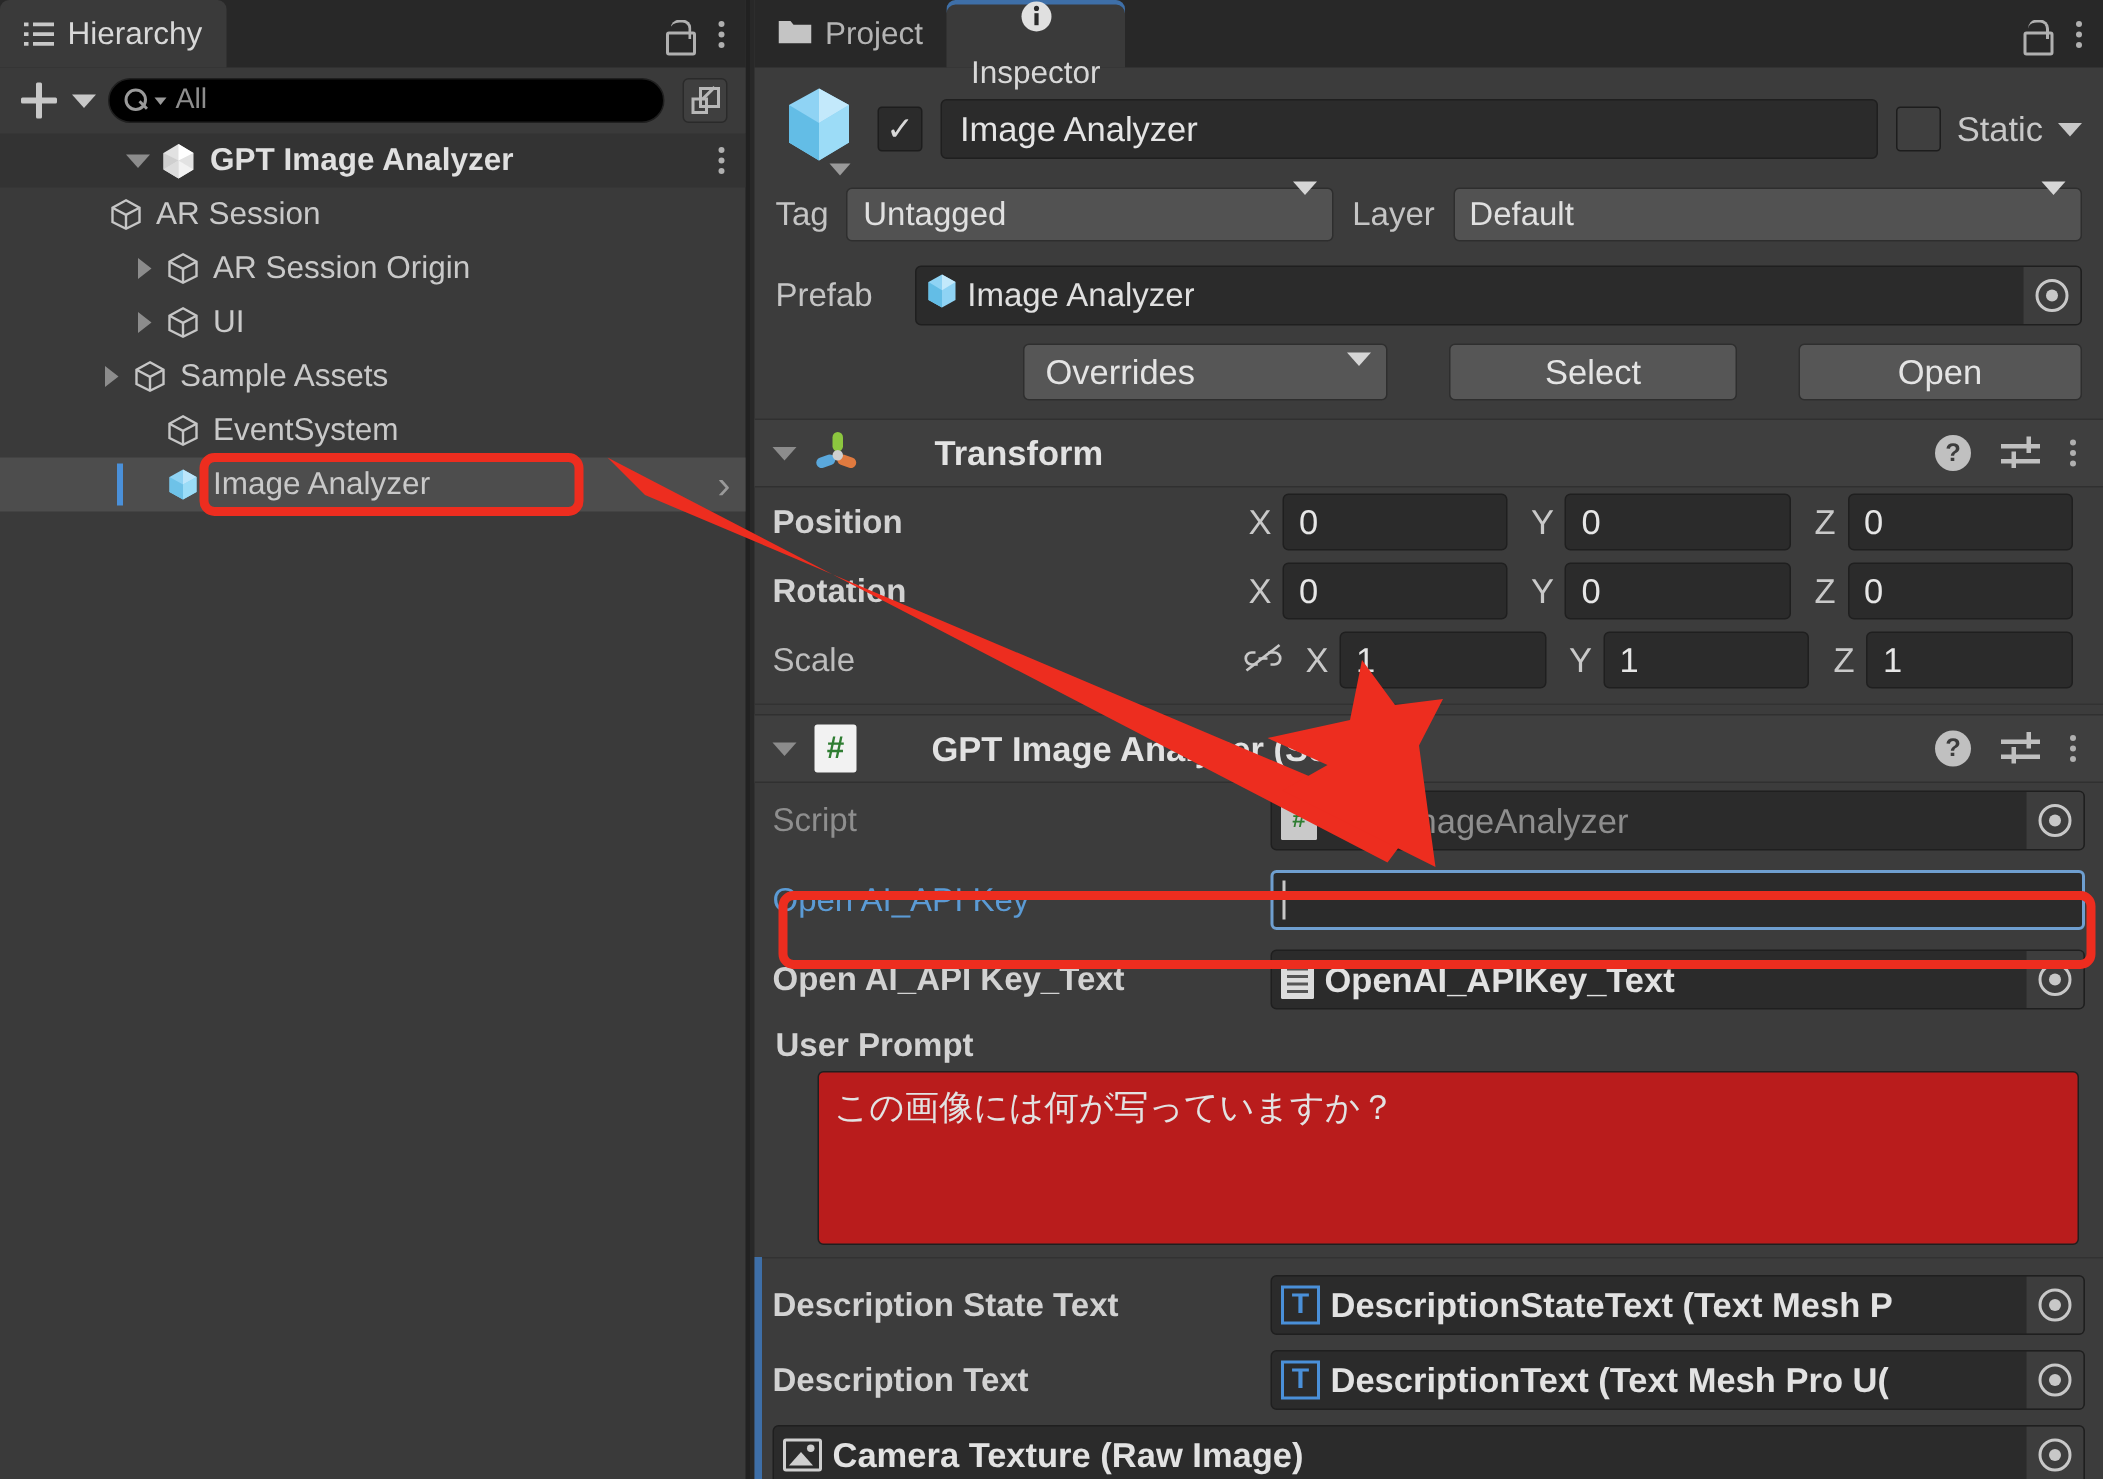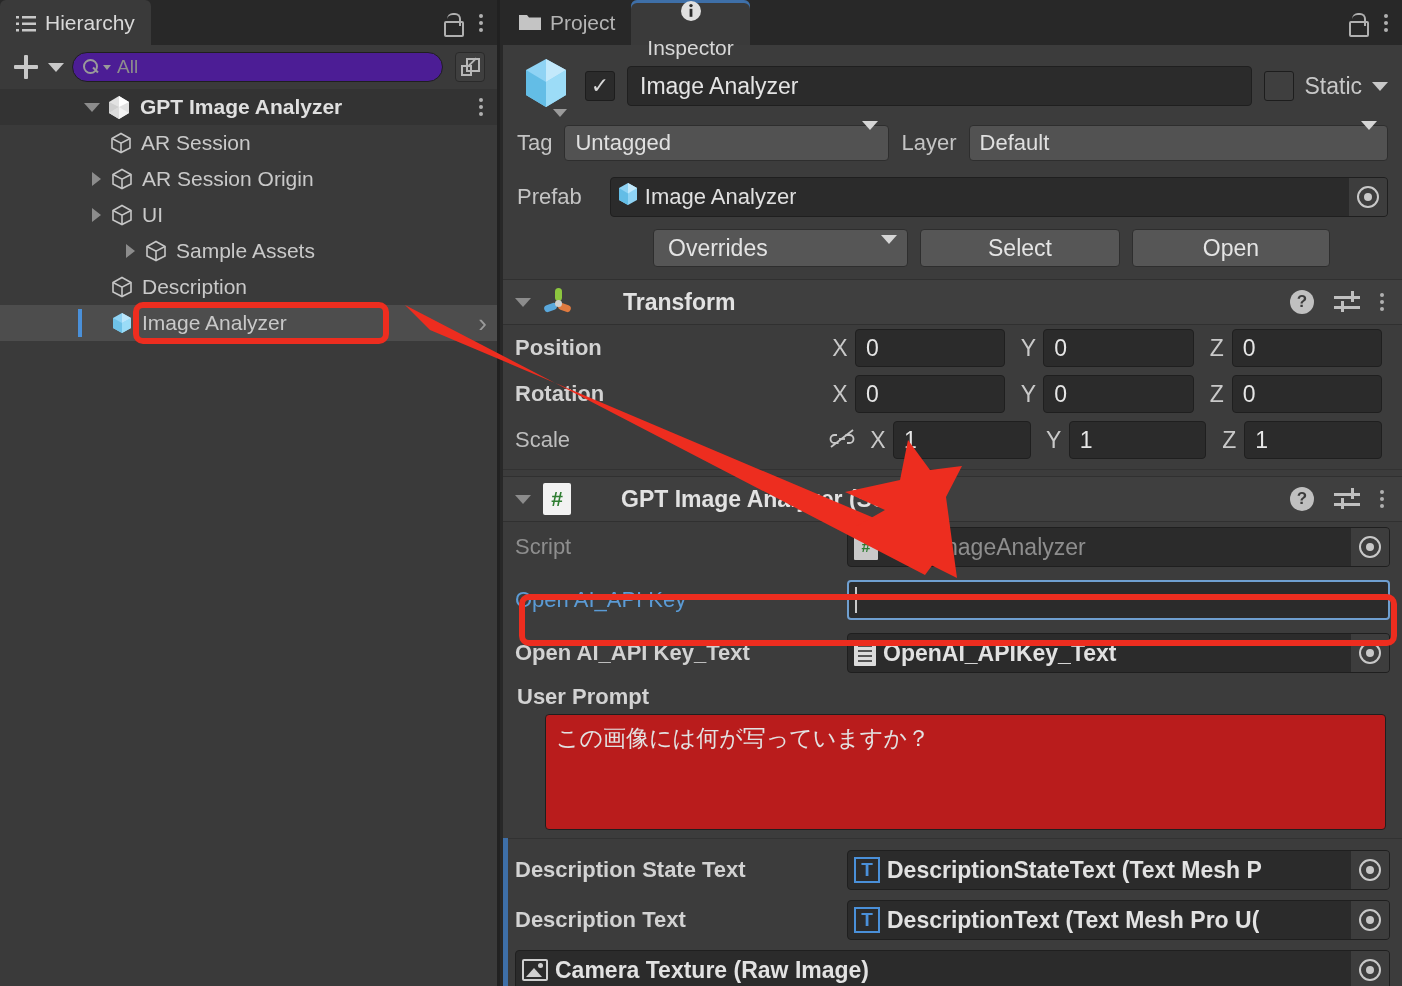--- a/index.html
+++ b/index.html
@@ -54,21 +54,21 @@
   .plus-glyph:before,.plus-glyph:after{
     content:""; position:absolute; background:#c8c8c8; border-radius:1px;
   }
   .plus-glyph:before{ left:2px; top:12px; width:24px; height:4px; }
   .plus-glyph:after{ left:12px; top:2px; width:4px; height:24px; }
   .caret-d{
     width:0;height:0;border-left:8px solid transparent;border-right:8px solid transparent;
     border-top:9px solid #c8c8c8;
   }
   .search-box{
-    flex:1; height:30px; background:#4c1d95; border:1px solid #1f1f1f;
+    flex:1; height:30px; background:#000000; border:1px solid #1f1f1f;
     border-radius:15px; display:flex; align-items:center; padding:0 10px; gap:6px;
   }
   .mag{ position:relative; width:16px; height:16px; flex:none; }
   .mag:before{
     content:""; position:absolute; left:0; top:0; width:11px; height:11px;
     border:2px solid #9a9a9a; border-radius:50%;
   }
   .mag:after{
     content:""; position:absolute; left:9px; top:10px; width:7px; height:2px;
     background:#9a9a9a; transform:rotate(45deg);
@@ -162,20 +162,21 @@
     display:flex; align-items:center; justify-content:center;
   }
   .radio-ic .outer{ width:22px;height:22px;border:2px solid #c8c8c8;border-radius:50%;display:flex;align-items:center;justify-content:center; }
   .radio-ic .inner{ width:8px;height:8px;background:#c8c8c8;border-radius:50%; }
 
   .prefab-btns{ display:flex; gap:12px; padding:8px 14px 12px 150px; }
   .pbtn{
     height:38px; background:#565656; border:1px solid #2e2e2e; border-radius:4px;
     display:flex; align-items:center; justify-content:center; color:#e4e4e4; font-size:23px;
     padding:0 14px;
+    margin-left:29px;
   }
   .pbtn.dd-style{ justify-content:flex-start; position:relative; }
   .pbtn.dd-style .sp{ position:absolute; right:10px; top:14px; }
 
   .comp-head{
     height:46px; background:#3f3f3f; border-top:1px solid #303030; border-bottom:1px solid #303030;
     display:flex; align-items:center; padding:0 12px; gap:12px;
   }
   .comp-title{ color:#e2e2e2; font-size:23px; font-weight:bold; margin-left:38px; }
   .hdr-icons{ margin-left:auto; display:flex; align-items:center; gap:20px; padding-right:6px; }
@@ -325,21 +326,21 @@
           </svg>
         </span>
         <span class="lbl">GPT Image Analyzer</span>
         <span class="kebab row-kebab">
             <i></i>
             <i></i>
             <i></i>
           </span>
       </div>
 
-      <div class="trow" style="padding-left:109px;">
+      <div class="trow" style="padding-left:48px;margin-left:24px;">
         <span class="cube">
           <svg width="24" height="24" viewBox="0 0 24 24" fill="none" stroke="#c6c6c6" stroke-width="1.6">
             <polygon points="12,2.5 21,7.5 21,17 12,21.5 3,17 3,7.5"></polygon>
             <polyline points="3,7.5 12,12.2 21,7.5"></polyline>
               <line x1="12" y1="12.2" x2="12" y2="21.5"></line>
           </svg>
         </span>
         <span class="lbl">AR Session</span>
       </div>
 
@@ -364,21 +365,21 @@
         <span class="cube">
           <svg width="24" height="24" viewBox="0 0 24 24" fill="none" stroke="#c6c6c6" stroke-width="1.6">
             <polygon points="12,2.5 21,7.5 21,17 12,21.5 3,17 3,7.5"></polygon>
             <polyline points="3,7.5 12,12.2 21,7.5"></polyline>
               <line x1="12" y1="12.2" x2="12" y2="21.5"></line>
           </svg>
         </span>
         <span class="lbl">UI</span>
       </div>
 
-      <div class="trow" style="padding-left:116px;">
+      <div class="trow" style="padding-left:60px;">
         <span class="tw">
             <span class="tri right"></span>
           </span>
         <span class="cube">
           <svg width="24" height="24" viewBox="0 0 24 24" fill="none" stroke="#c6c6c6" stroke-width="1.6">
             <polygon points="12,2.5 21,7.5 21,17 12,21.5 3,17 3,7.5"></polygon>
             <polyline points="3,7.5 12,12.2 21,7.5"></polyline>
               <line x1="12" y1="12.2" x2="12" y2="21.5"></line>
           </svg>
         </span>
@@ -386,21 +387,21 @@
       </div>
 
       <div class="trow" style="padding-left:110px;">
         <span class="cube">
           <svg width="24" height="24" viewBox="0 0 24 24" fill="none" stroke="#c6c6c6" stroke-width="1.6">
             <polygon points="12,2.5 21,7.5 21,17 12,21.5 3,17 3,7.5"></polygon>
             <polyline points="3,7.5 12,12.2 21,7.5"></polyline>
               <line x1="12" y1="12.2" x2="12" y2="21.5"></line>
           </svg>
         </span>
-        <span class="lbl">Description</span>
+        <span class="lbl">EventSystem</span>
       </div>
 
       <div class="trow selected" style="padding-left:110px;">
         <span class="cube">
           <svg width="24" height="24" viewBox="0 0 24 24">
             <polygon points="12,2 21,7 21,17 12,22 3,17 3,7" fill="#8fd3f4"></polygon>
             <polygon points="12,2 21,7 12,12" fill="#bce6fb"></polygon>
             <polygon points="3,7 12,12 12,22 3,17" fill="#6ec2e8"></polygon>
             <polygon points="12,12 21,7 21,17 12,22" fill="#9adcf7"></polygon>
           </svg>

